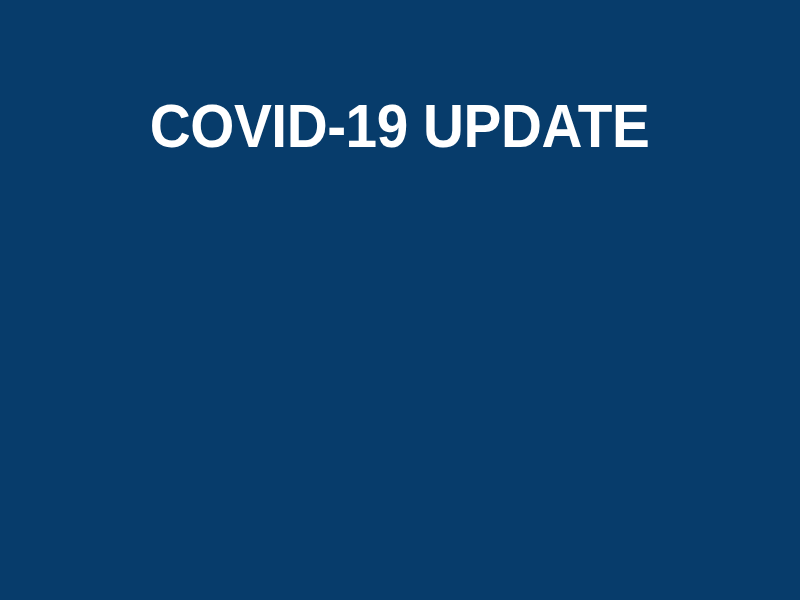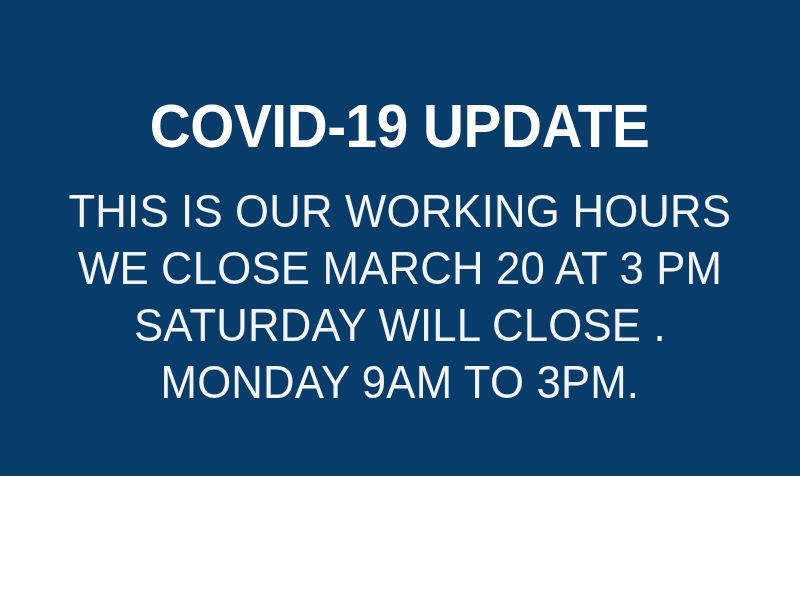--- a/index.html
+++ b/index.html
@@ -11,21 +11,21 @@
   body {
     width: 800px;
     height: 600px;
     overflow: hidden;
     font-family: "Liberation Sans", "DejaVu Sans", sans-serif;
   }
 
   .notice-canvas {
     position: relative;
     width: 800px;
-    height: 476px;
+    height: 600px;
     background: #073C6B;
     box-sizing: border-box;
     display: block;
   }
 
   .notice-stack {
     position: absolute;
     left: 0;
     top: 0;
     width: 800px;
@@ -78,21 +78,15 @@
   }
 </style>
 </head>
 <body>
 
 <div class="notice-canvas" style="background: rgb(7, 60, 107);">
   <div class="notice-stack">
 
     <h1 class="headline" style="color: rgb(255, 255, 255);">COVID-19 UPDATE</h1>
 
-    <div class="body-block">
-      <p class="body-line" style="color: rgb(242, 244, 247);">THIS IS OUR WORKING HOURS</p>
-      <p class="body-line" style="color: rgb(242, 244, 247);">WE CLOSE MARCH 20 AT 3 PM</p>
-      <p class="body-line" style="color: rgb(242, 244, 247);">SATURDAY WILL CLOSE .</p>
-      <p class="body-line" style="color: rgb(242, 244, 247);">MONDAY 9AM TO 3PM.</p>
-    </div>
 
   </div>
 </div>
 
 </body></html>

